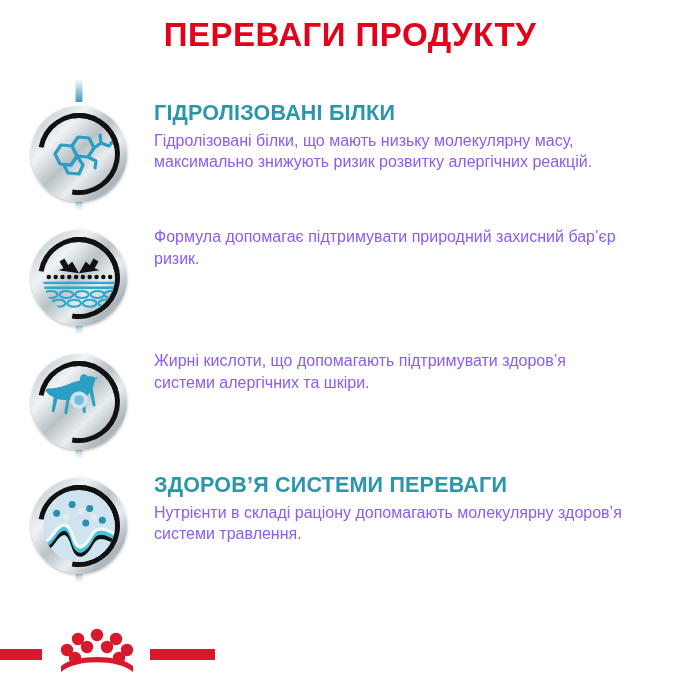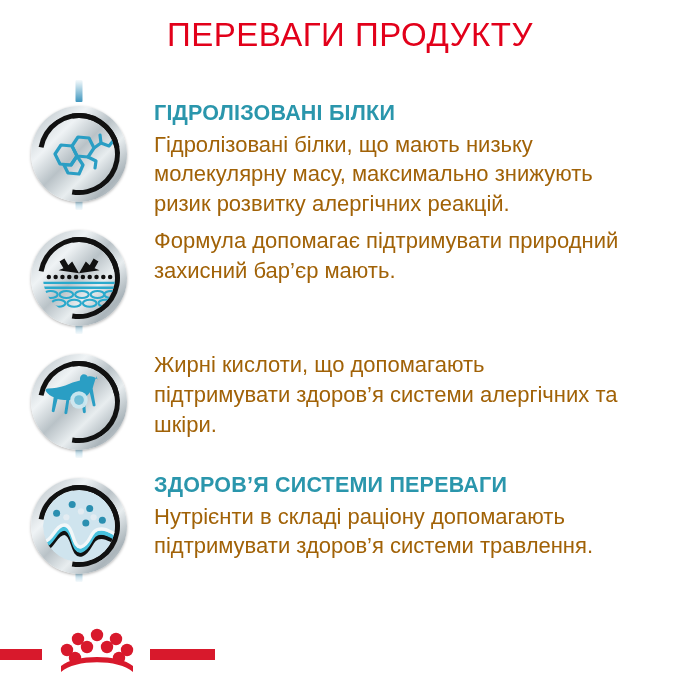--- a/index.html
+++ b/index.html
@@ -13,21 +13,21 @@
     font-family: "Liberation Sans", "DejaVu Sans", sans-serif;
     overflow: hidden;
     position: relative;
   }
 
   
   .page-title {
     text-align: center;
     color: #e2001a;
     font-size: 33px;
-    font-weight: normal;
+    font-weight: bold;
     letter-spacing: 0.5px;
     line-height: 1;
     padding-top: 18px;
     white-space: nowrap;
   }
 
   
   .benefits {
     position: absolute;
     top: 98px;
@@ -125,22 +125,22 @@
   .benefit-heading {
     color: #2a96ac;
     font-size: 21.5px;
     font-weight: bold;
     line-height: 1.05;
     margin: 0 0 5px 0;
     letter-spacing: 0.2px;
     white-space: nowrap;
   }
   .benefit-body {
-    color: #a16207;
-    font-size: 22px;
+    color: #8b5cf6;
+    font-size: 16px;
     line-height: 1.36;
     margin: 0;
     max-width: 470px;
   }
 
   
   .footer-logo {
     position: absolute;
     left: 0;
     bottom: 22px;
@@ -233,21 +233,21 @@
               <ellipse cx="16" cy="63" rx="7" ry="3.6"></ellipse>
               <ellipse cx="32" cy="63" rx="7" ry="3.6"></ellipse>
               <ellipse cx="48" cy="63" rx="7" ry="3.6"></ellipse>
               <ellipse cx="64" cy="63" rx="7" ry="3.6"></ellipse>
             </g>
           </svg>
         </div>
       </div>
     </div>
     <div class="text-col">
-      <p class="benefit-body">Формула допомагає підтримувати природний захисний бар’єр мають.</p>
+      <p class="benefit-body">Формула допомагає підтримувати природний захисний бар’єр ризик.</p>
     </div>
   </div>
 
   <div class="benefit-row">
     <div class="icon-col">
       <div class="connector bottom"></div>
       <div class="icon-disc">
         <div class="icon-art">
           <svg width="74" height="66" viewBox="0 0 74 66">
             <path fill="#2a9ec4" d="M56 10c-3-3-7-4-10-3-2-3-5-3-7-1-1 1-1 3-1 5
@@ -290,21 +290,21 @@
             </g>
             <path d="M-2 62 C10 62 12 44 22 44 C32 44 30 70 40 66 C50 62 48 48 60 48 C68 48 72 54 78 54" fill="none" stroke="#111" stroke-width="4.5" stroke-linecap="round"></path>
             <path d="M-2 58 C10 58 12 40 22 40 C32 40 30 66 40 62 C50 58 48 44 60 44 C68 44 72 50 78 50" fill="none" stroke="#49c2de" stroke-width="4" stroke-linecap="round"></path>
             <path d="M-2 54 C10 54 12 36 22 36 C32 36 30 62 40 58 C50 54 48 40 60 40 C68 40 72 46 78 46" fill="none" stroke="#f2f7f9" stroke-width="3.4" stroke-linecap="round"></path>
           </svg>
         </div>
       </div>
     </div>
     <div class="text-col">
       <p class="benefit-heading">ЗДОРОВ’Я СИСТЕМИ ПЕРЕВАГИ</p>
-      <p class="benefit-body">Нутрієнти в складі раціону допомагають підтримувати здоров’я системи травлення.</p>
+      <p class="benefit-body">Нутрієнти в складі раціону допомагають молекулярну здоров’я системи травлення.</p>
     </div>
   </div>
 
 </div>
 
 <div class="footer-logo">
   <div class="logo-bar left"></div>
   <div class="logo-bar right"></div>
   <div class="crown">
     <svg width="104" height="46" viewBox="0 0 104 46">

